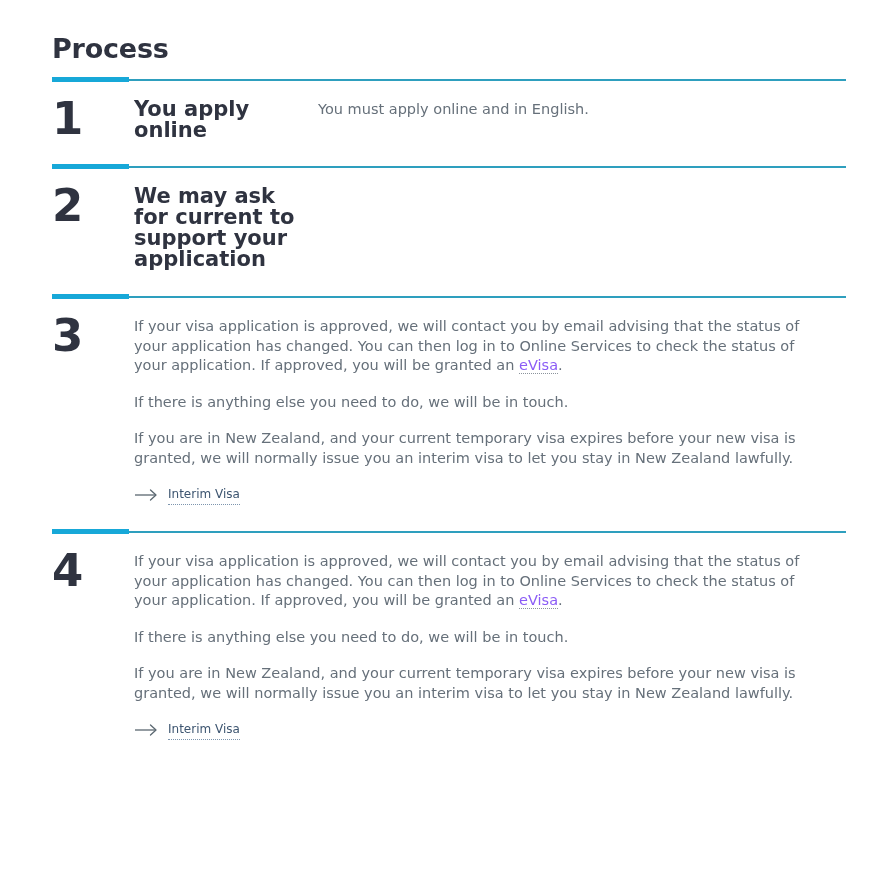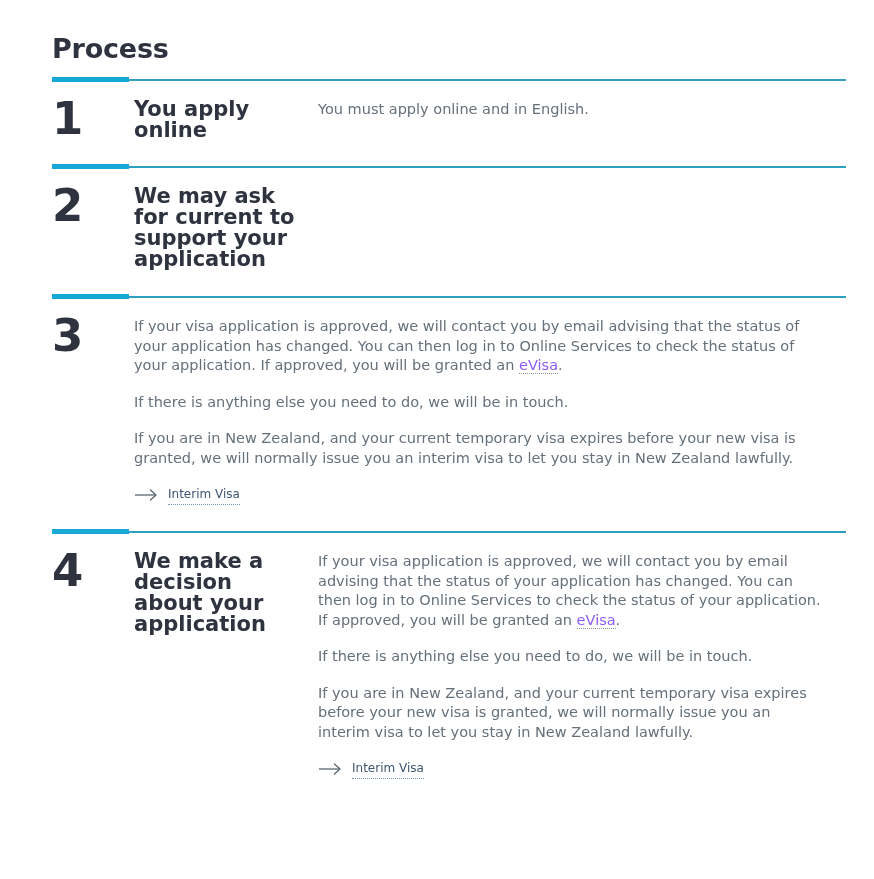--- a/index.html
+++ b/index.html
@@ -191,21 +191,20 @@
             <a class="doc-link">Interim Visa</a>
           </div>
         </div>
       </div>
       <div class="divider">
         <div class="rule-thin"></div>
         <div class="rule-thick"></div>
       </div>
       <div class="step step-4">
         <div class="step-number">4</div>
-        <div class="step-heading">We make a decision about your application</div>
         <div class="step-body">
           <p><span>If your visa application is approved, we will contact you by email advising that the status of your application has changed. You can then log in to Online Services to check the status of your application. If approved, you will be granted an </span><span class="abbr">eVisa</span><span>.</span></p>
           <p><span>If there is anything else you need to do, we will be in touch.</span></p>
           <p><span>If you are in New Zealand, and your current temporary visa expires before your new visa is granted, we will normally issue you an interim visa to let you stay in New Zealand lawfully.</span></p>
           <div class="link-row">
             <span class="arrow-icon">
               <svg width="26" height="14" viewBox="0 0 26 14">
                 <path d="M1 7 H22" stroke="#5a6770" stroke-width="1.3" fill="none"></path>
                 <path d="M16.5 2 L22 7 L16.5 12" stroke="#5a6770" stroke-width="1.3" fill="none" stroke-linecap="round" stroke-linejoin="round"></path>
               </svg>

